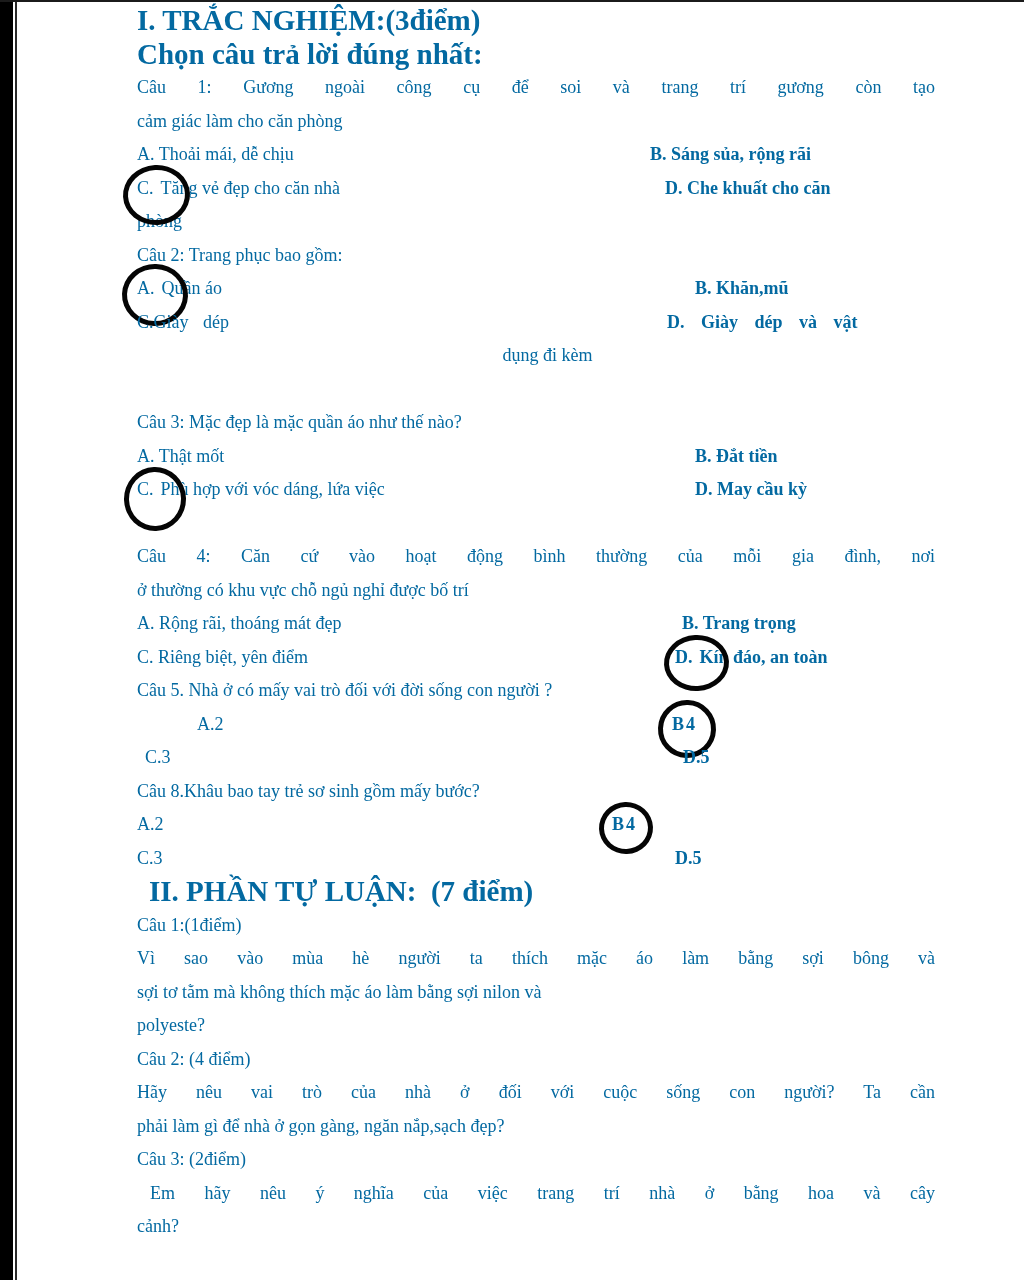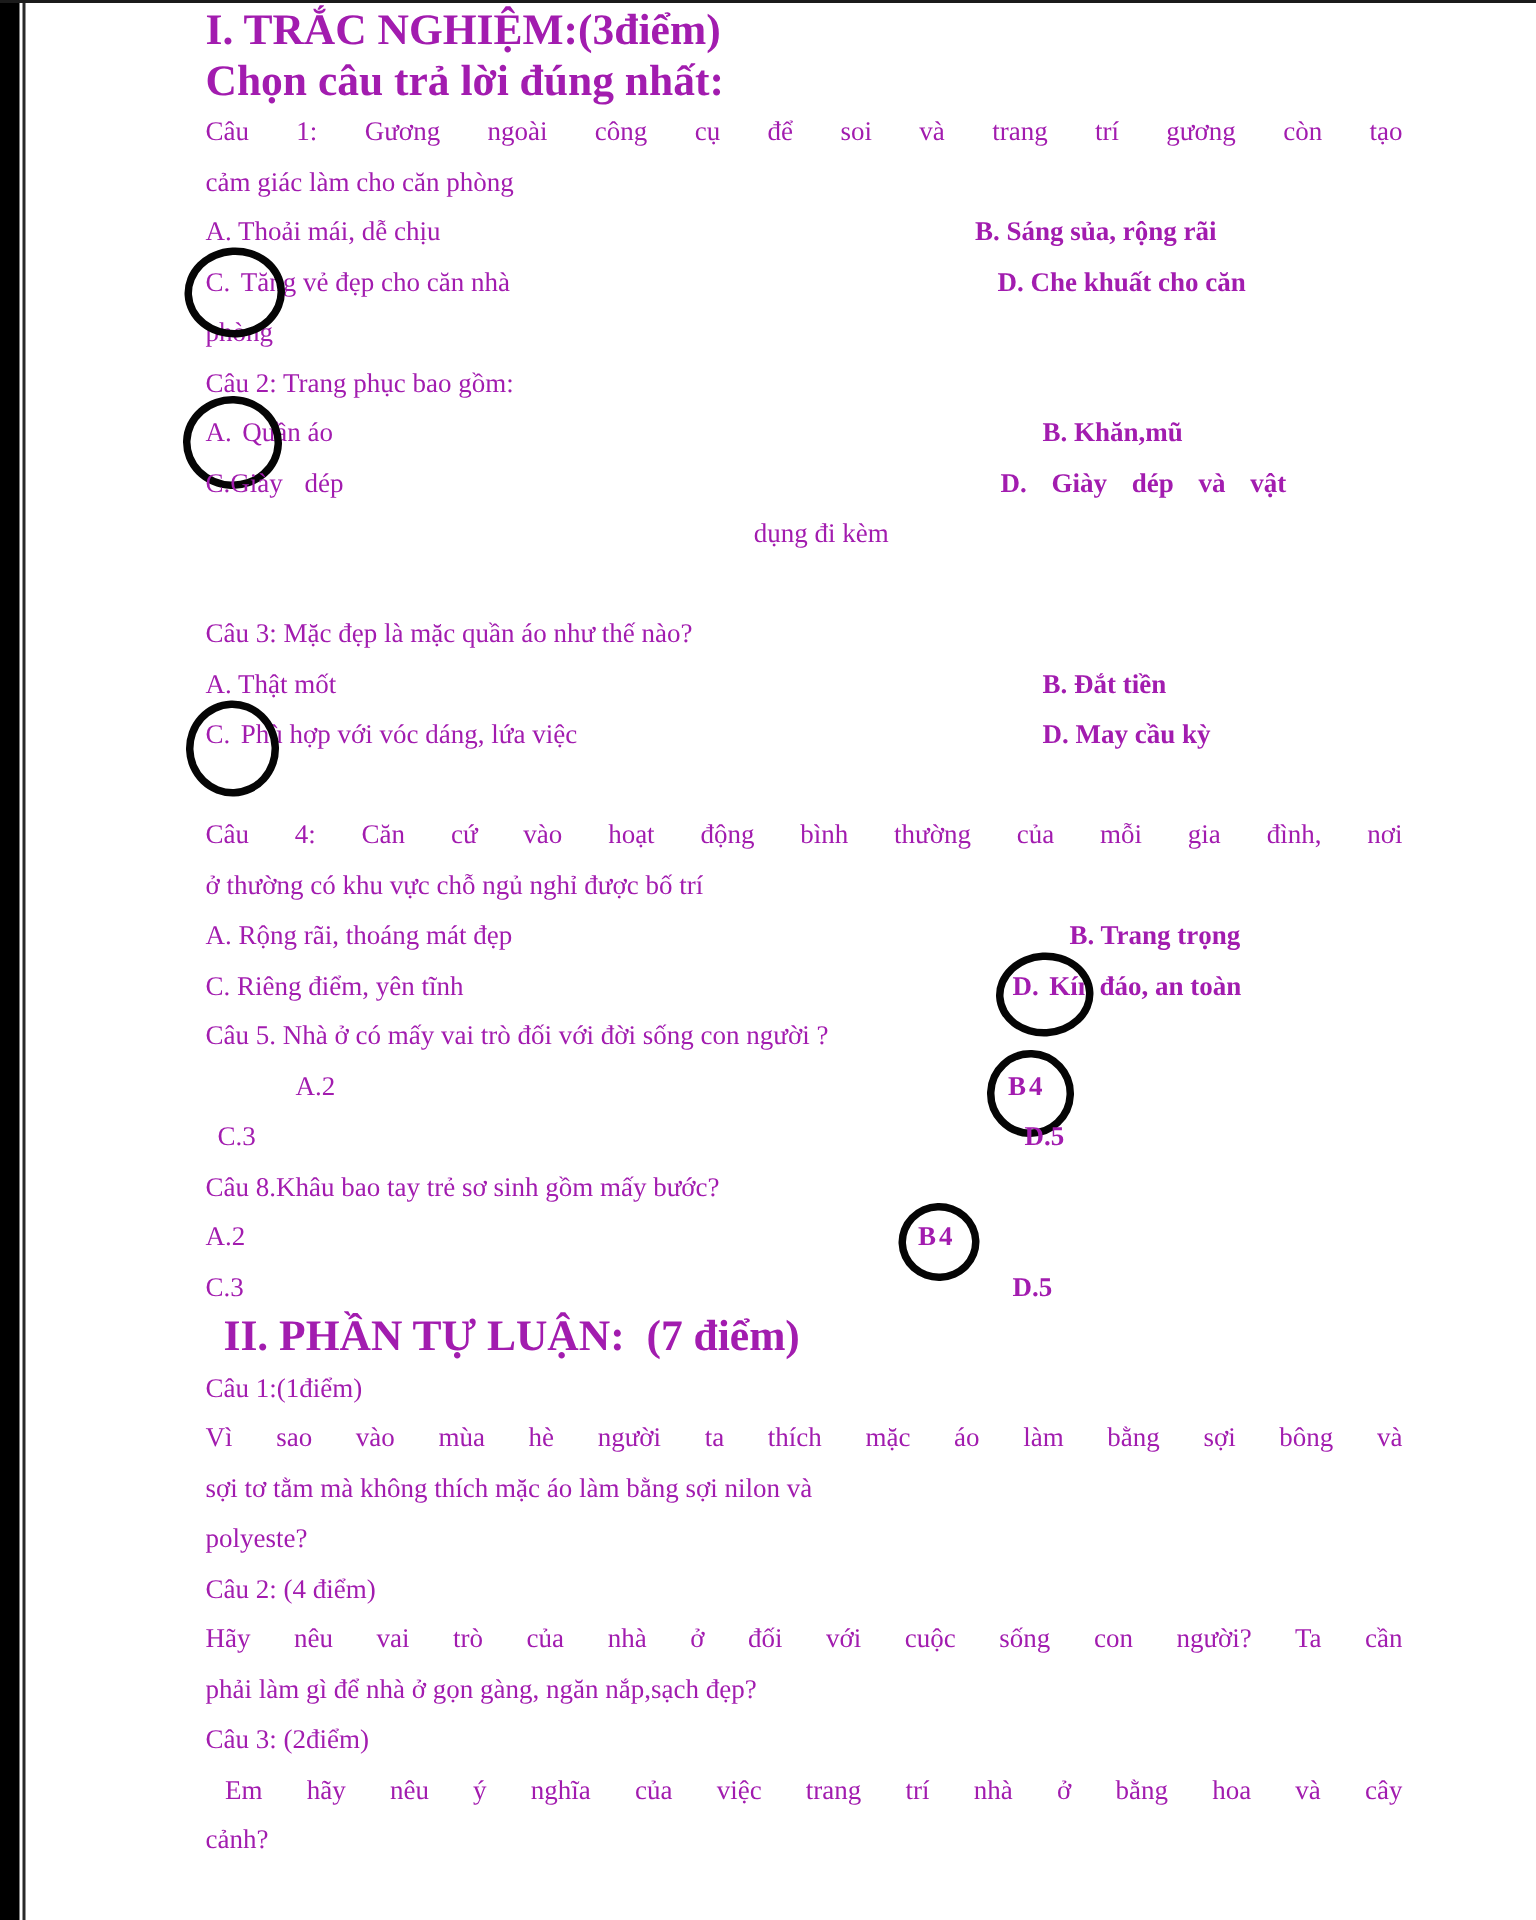--- a/index.html
+++ b/index.html
@@ -1,18 +1,18 @@
 <!DOCTYPE html>
 <html><head>
 <meta charset="utf-8">
 <style>
   html,body{margin:0;padding:0;background:#ffffff;}
   .page{
     position:relative;width:1024px;height:1280px;background:#ffffff;
-    font-family:"Liberation Serif","DejaVu Serif",serif;color:#a21caf;
+    font-family:"Liberation Serif","DejaVu Serif",serif;color:#0369a1;
     overflow:hidden;
   }
   .edge-left{position:absolute;left:0;top:0;width:13px;height:1280px;background:#000000;}
   .edge-left-line{position:absolute;left:15px;top:0;width:2px;height:1280px;background:#2a2a2a;}
   .edge-top{position:absolute;left:0;top:0;width:1024px;height:2px;background:#1b1b1b;}
   .content{position:absolute;left:137px;top:4px;width:798px;}
   .ln{font-size:18px;line-height:33.5px;height:33.5px;white-space:nowrap;}
   .bold{font-weight:bold;font-size:29px;}
   .prewrap{white-space:pre-wrap;margin-left:12px;}
   .jl{text-align:justify;text-align-last:justify;white-space:normal;overflow:hidden;}
@@ -87,24 +87,24 @@
       <span class="cwrap"><span class="pfx">C.</span><span class="circle c3"></span></span><span>Phù hợp với vóc dáng, lứa việc</span>
       <span class="col2" style="left:558px">D. May cầu kỳ</span>
     </div>
 
     <div class="sp"></div>
 
     <div class="ln jl">Câu 4: Căn cứ vào hoạt động bình thường của mỗi gia đình, nơi</div>
     <div class="ln">ở thường có khu vực chỗ ngủ nghỉ được bố trí</div>
     <div class="ln row">
       <span>A. Rộng rãi, thoáng mát đẹp</span>
-      <span class="col2" style="left:576px">B. Trang trọng</span>
+      <span class="col2" style="left:545px">B. Trang trọng</span>
     </div>
     <div class="ln row">
-      <span>C. Riêng điểm, yên tĩnh</span>
+      <span>C. Riêng biệt, yên điểm</span>
       <span class="col2" style="left:538px"><span class="cwrap"><span class="pfx">D.</span><span class="circle c4"></span></span><span>Kín đáo, an toàn</span></span>
     </div>
 
     <div class="ln">Câu 5. Nhà ở có mấy vai trò đối với đời sống con người ?</div>
     <div class="ln row">
       <span class="ind60">A.2</span>
       <span class="col2" style="left:535px"><span class="cwrap"><span class="pfx-tight">B</span><span class="circle c5"></span></span><span>4</span></span>
     </div>
     <div class="ln row">
       <span class="ind8">C.3</span>

